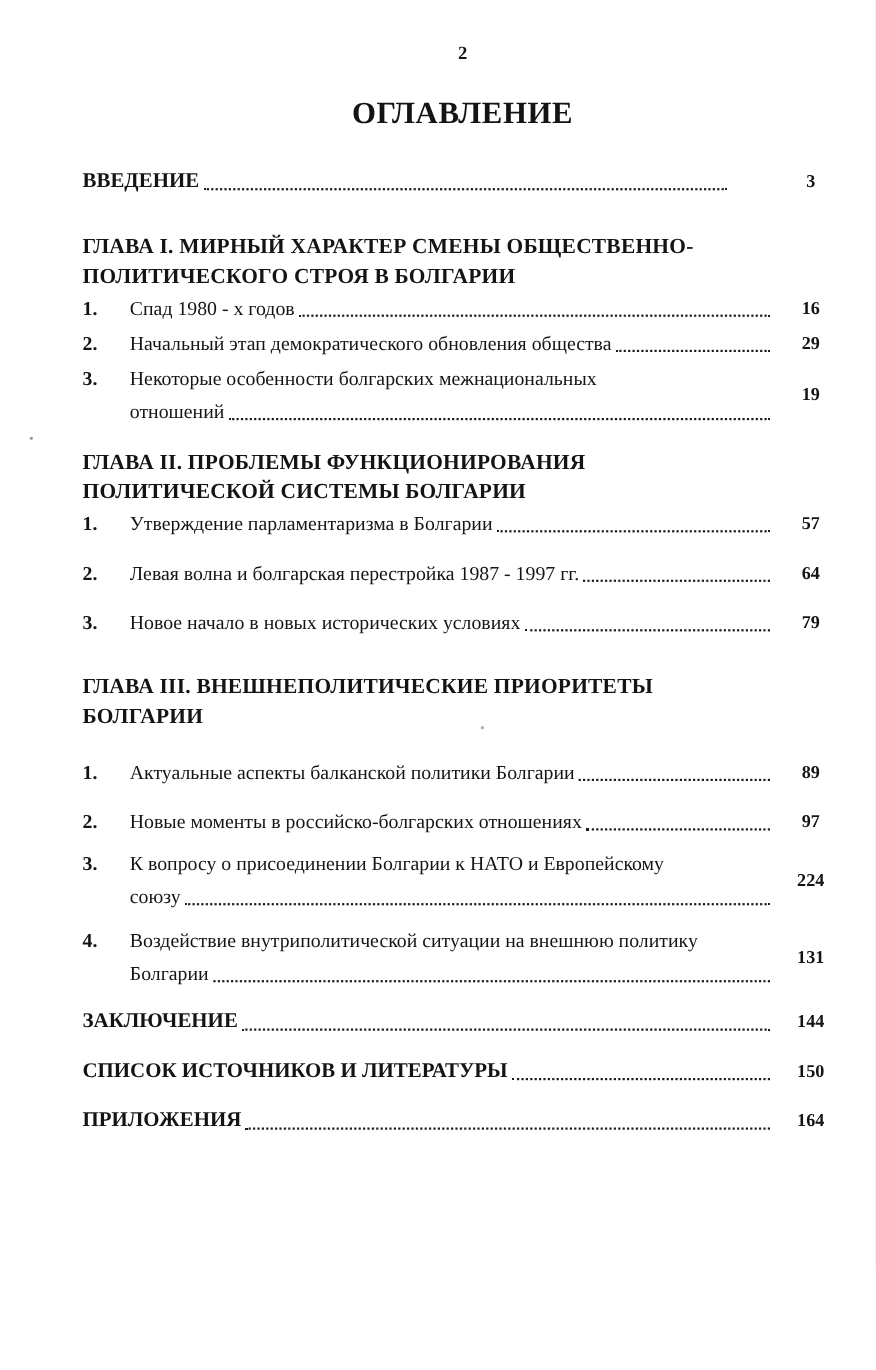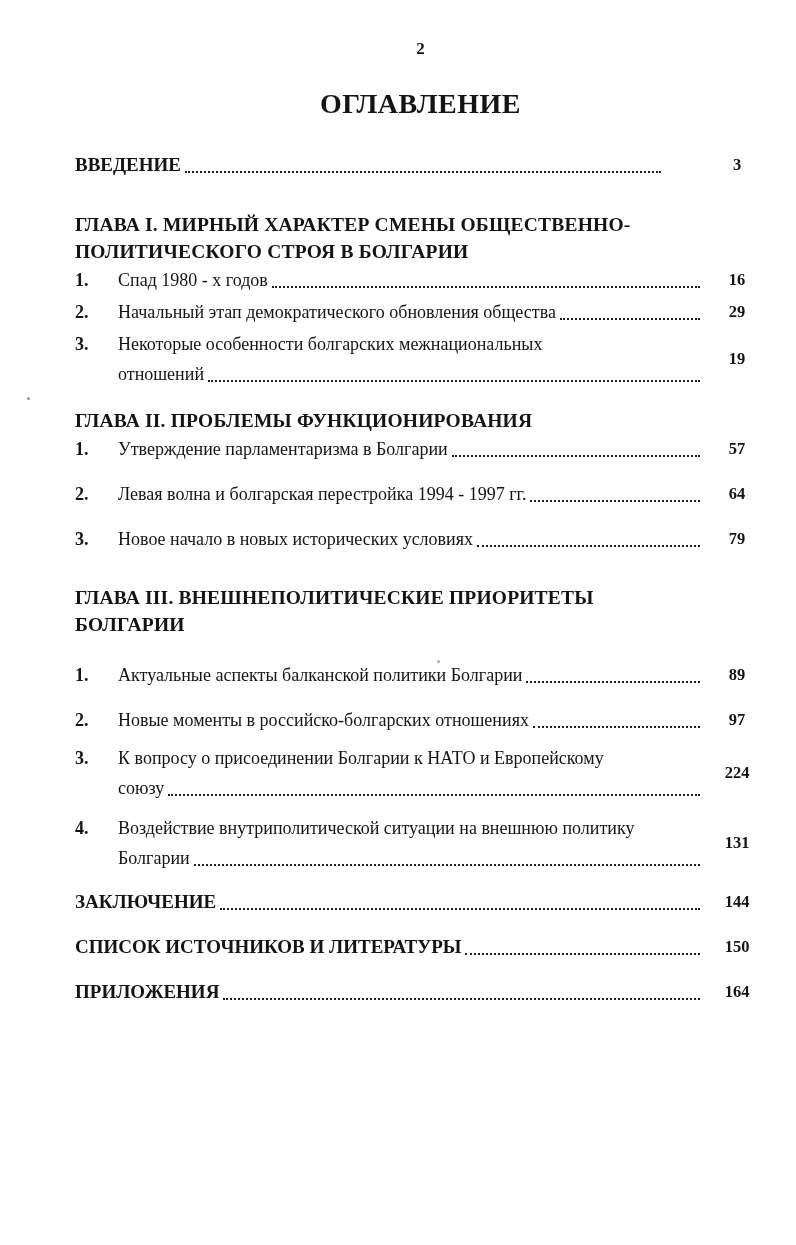--- a/index.html
+++ b/index.html
@@ -165,38 +165,39 @@
         <div class="line">
           <span class="txt">отношений</span>
           <span class="lead"></span>
         </div>
       </div>
       <div class="pg">19</div>
     </div>
 
     <div class="chap-heading ch2-heading">
       <div>ГЛАВА II. ПРОБЛЕМЫ ФУНКЦИОНИРОВАНИЯ</div>
+      <div>ПОЛИТИЧЕСКОЙ СИСТЕМЫ БОЛГАРИИ</div>
     </div>
 
     <div class="row ch2-item1">
       <div class="num">1.</div>
       <div class="body">
         <div class="line">
           <span class="txt">Утверждение парламентаризма в Болгарии</span>
           <span class="lead"></span>
         </div>
       </div>
       <div class="pg">57</div>
     </div>
 
     <div class="row ch2-item2">
       <div class="num">2.</div>
       <div class="body">
         <div class="line">
-          <span class="txt">Левая волна и болгарская перестройка 1994 - 1997 гг.</span>
+          <span class="txt">Левая волна и болгарская перестройка 1987 - 1997 гг.</span>
           <span class="lead"></span>
         </div>
       </div>
       <div class="pg">64</div>
     </div>
 
     <div class="row ch2-item3">
       <div class="num">3.</div>
       <div class="body">
         <div class="line">

